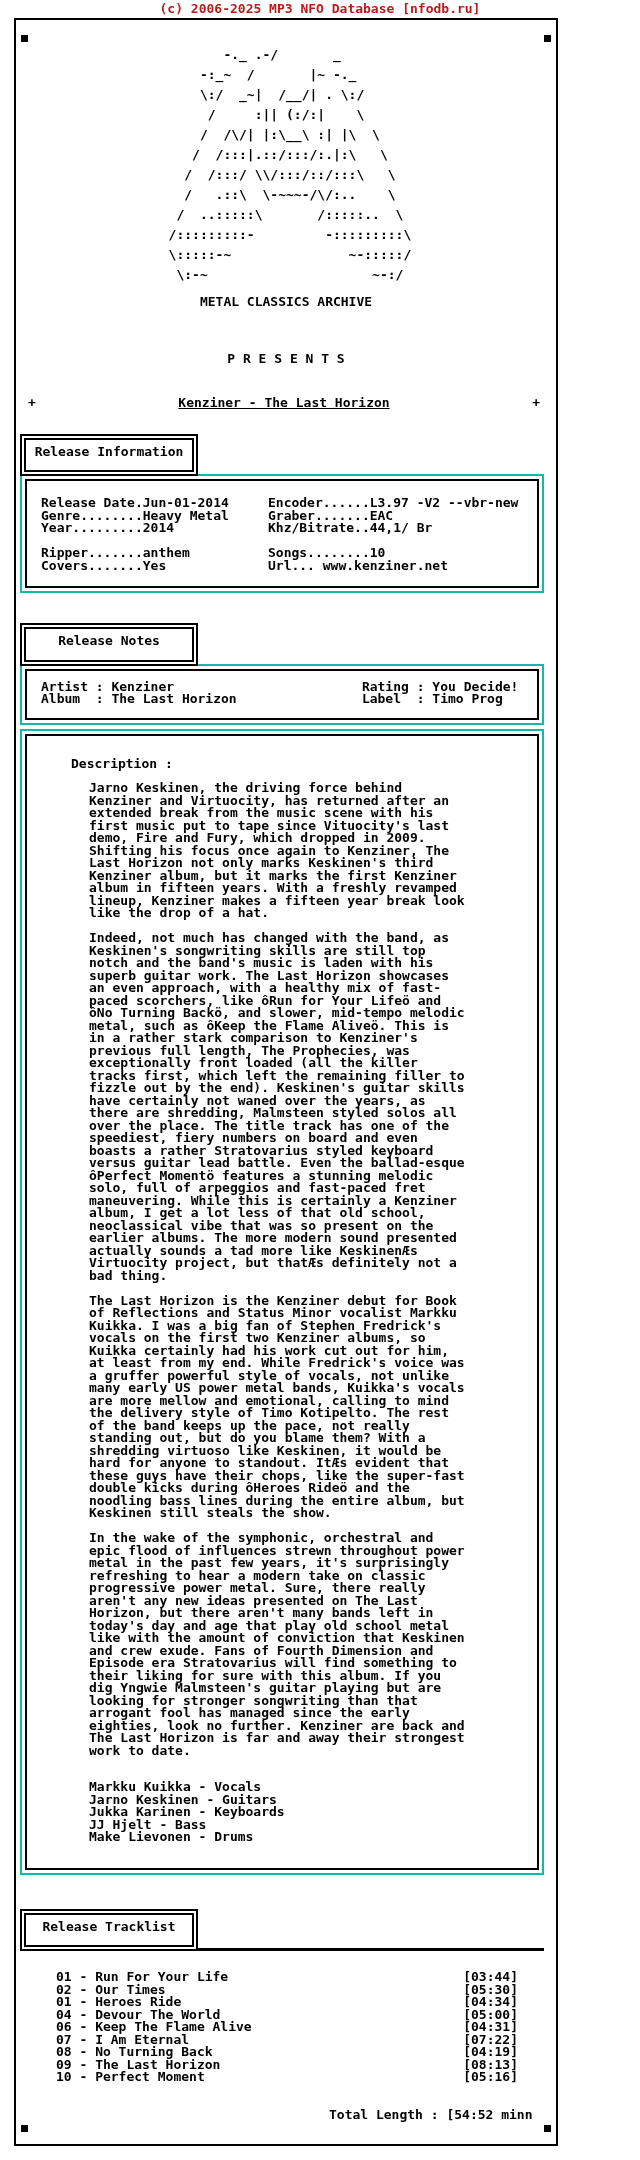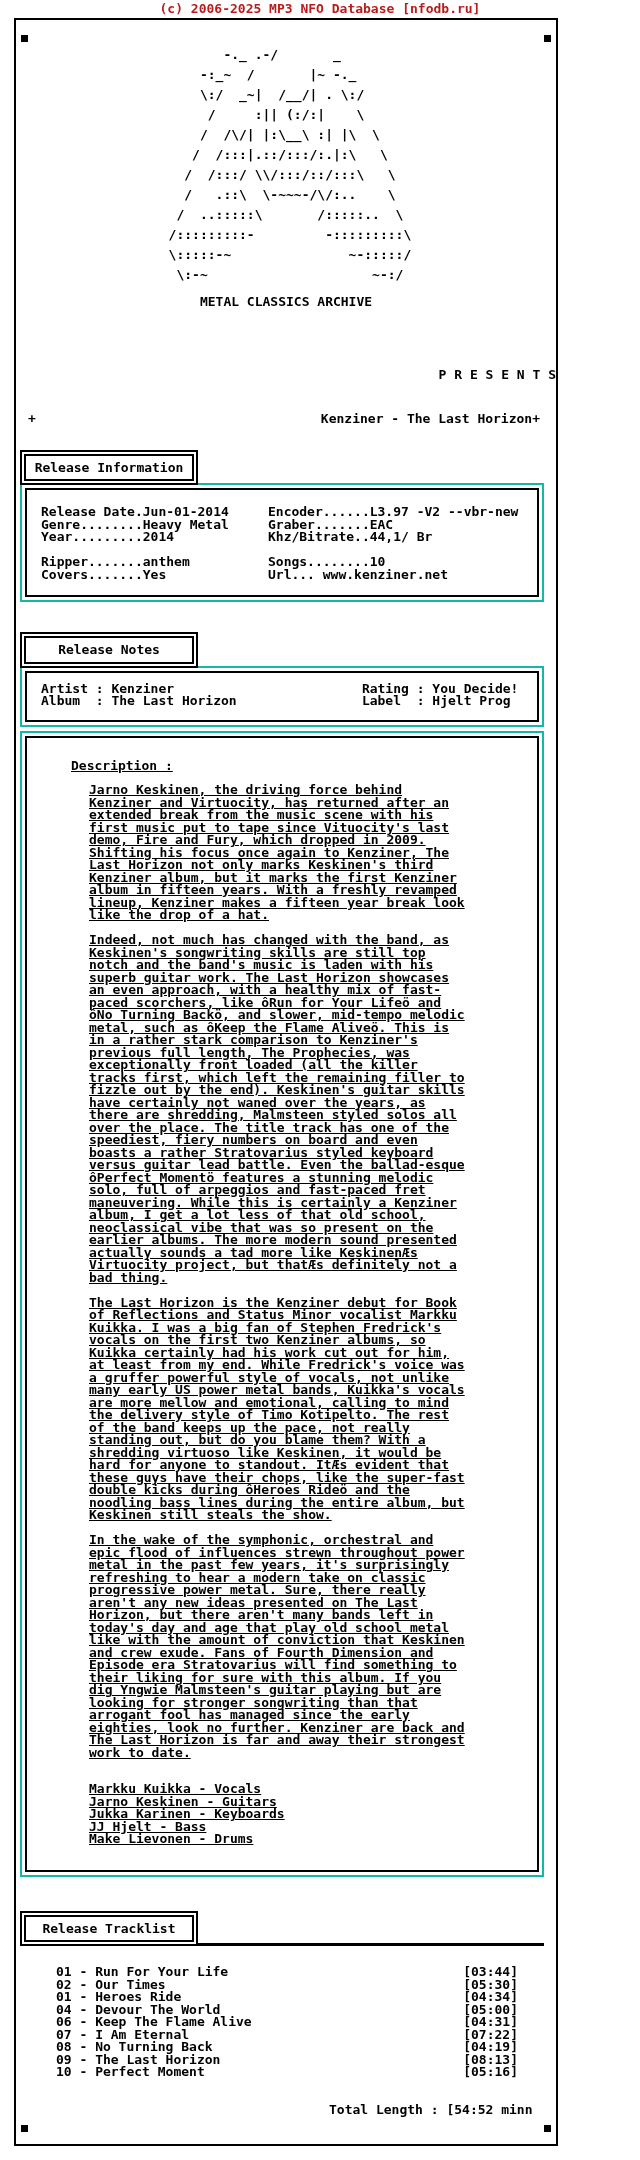--- a/index.html
+++ b/index.html
@@ -18,39 +18,39 @@
     border:2px solid #000; padding-top:14px; overflow:hidden; background:#fff;
   }
   .corner { position:absolute; width:7px; height:7px; background:#000; }
   .corner.tl { left:5px;  top:15px; }
   .corner.tr { right:5px; top:15px; }
   .corner.bl { left:5px;  bottom:12px; }
   .corner.br { right:5px; bottom:12px; }
 
   .art { width:fit-content; margin:11px auto; line-height:20px; }
   .archive-name { text-align:center; margin-top:3px; }
-  .presents { text-align:right; margin-top:60px; }
+  .presents { text-align:center; margin-top:44px; }
 
   .plus-row { display:flex; margin:32px 16px 0 12px; }
-  .plus-row .ttl { flex:1; text-align:right; }
+  .plus-row .ttl { flex:1; text-align:center;text-decoration:underline; }
 
   .section { margin:0 12px 0 4px; }
   .sec-info  { margin-top:24px; }
   .sec-notes { margin-top:30px; }
   .sec-desc  { margin-top:6px; }
   .sec-tracks{ margin-top:34px; }
 
   .tab { width:178px; border:2px solid #000; padding:2px; background:#fff; position:relative; z-index:2; }
-  .tab-inner { border:2px solid #000; text-align:center; padding:6px 0 5px; }
+  .tab-inner { border:2px solid #000; text-align:center; padding:6px 0 12px; }
 
   .panel { border:2px solid #14b8a6; padding:3px; margin-top:-2px; position:relative; z-index:1; }
   .panel-inner { border:2px solid #000; }
   .sec-info  .panel-inner { padding:16px 4px 14px 14px; }
   .sec-notes .panel-inner { padding:10px 4px 12px 14px; }
-  .sec-desc  .panel-inner { padding:22px 4px 24px 0;text-decoration:underline; }
+  .sec-desc  .panel-inner { padding:22px 4px 24px 0; }
 
   .desc-heading { padding-left:44px; }
   .desc-body    { padding-left:62px; margin-top:12px; }
   .desc-lineup  { padding-left:62px; margin-top:24px; }
 
   .tl-head { display:flex; align-items:flex-end; }
   .tl-line { flex:1; height:0; border-bottom:3px solid #000; }
 
   .track-rows { margin:20px 0 0 36px; width:462px; }
   .track-row  { display:flex; justify-content:space-between; }
@@ -111,21 +111,21 @@
     </div>
   </div>
 
   <div class="section sec-notes">
     <div class="tab">
       <div class="tab-inner">Release Notes</div>
     </div>
     <div class="panel">
       <div class="panel-inner">
         <pre>Artist : Kenziner                        Rating : You Decide!
-Album  : The Last Horizon                Label  : Hjelt Prog</pre>
+Album  : The Last Horizon                Label  : Timo Prog</pre>
       </div>
     </div>
   </div>
 
   <div class="section sec-desc">
     <div class="panel">
       <div class="panel-inner">
         <pre class="desc-heading">Description :</pre>
         <pre class="desc-body">Jarno Keskinen, the driving force behind
 Kenziner and Virtuocity, has returned after an

